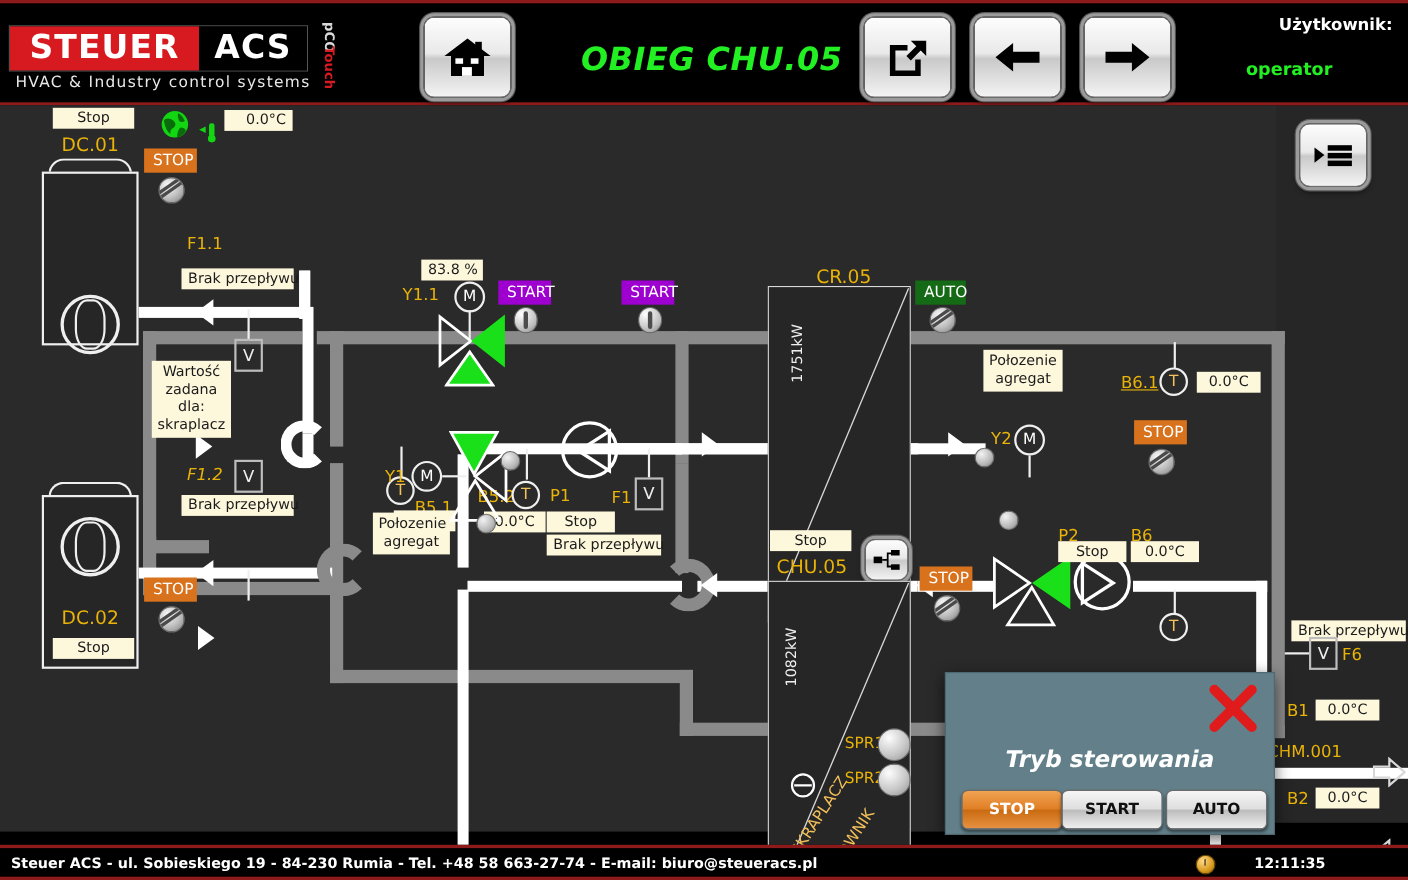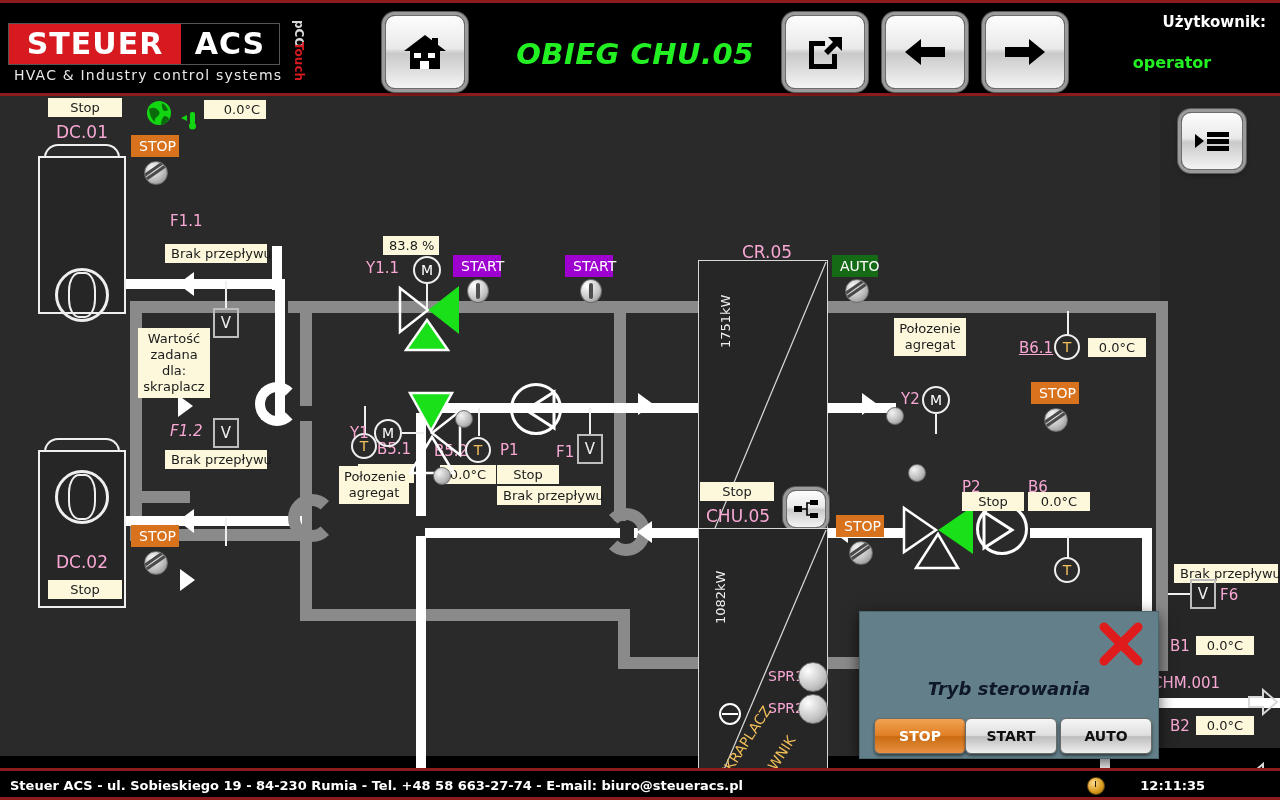--- a/index.html
+++ b/index.html
@@ -19,21 +19,21 @@
   .logo-blk{background:#000;flex:1;display:flex;align-items:center;justify-content:center;}
   .logo-red span,.logo-blk span{color:#fff;font-weight:bold;font-size:30px;letter-spacing:1px;
       font-family:"DejaVu Sans","Liberation Sans",sans-serif;line-height:1;}
   .logo-sub{position:absolute;left:6px;top:44px;color:#e8e8e8;font-size:14px;letter-spacing:1.2px;white-space:nowrap;}
   .logo-pco{position:absolute;left:282px;top:-3px;width:18px;height:70px;}
   .logo-pco span{display:block;writing-mode:vertical-rl;font-size:12px;font-weight:bold;line-height:18px;}
   .pco-g{color:#d9d9d9;}
   .pco-r{color:#d71920;}
 
   .hdr-title{position:absolute;left:470px;top:34px;width:330px;text-align:center;
-     color:#22f022;font-size:29px;font-weight:bold;font-style:italic;letter-spacing:.5px;}
+     color:#22f022;font-size:29px;font-weight:bold;font-style:italic;letter-spacing:.5px;padding-left:12px;}
 
   .btn3d{position:absolute;border-radius:10px;
     background:linear-gradient(180deg,#fdfdfd 0%,#e9e9e9 45%,#c9c9c9 52%,#f4f4f4 100%);
     border:1px solid #6d6d6d;
     box-shadow:0 0 0 3px #9b9b9b,0 0 0 4px #5a5a5a, 0 3px 6px rgba(0,0,0,.8);
     display:flex;align-items:center;justify-content:center;}
   .btn3d svg{display:block;}
 
   .user-lbl{position:absolute;right:14px;top:10px;color:#fff;font-size:15px;font-weight:bold;text-align:right;width:200px;}
   .user-val{position:absolute;right:48px;top:50px;color:#22f022;font-size:16px;font-weight:bold;text-align:center;width:120px;}
@@ -43,21 +43,21 @@
   .panel-dark{position:absolute;background:#2a2a2a;}
 
   
   .pipe{position:absolute;}
   .pw{background:#ffffff;}
   .pg{background:#8a8a8a;}
 
   
   .arw{position:absolute;width:0;height:0;}
 
-  .lbl{position:absolute;color:#f9a8d4;font-size:15px;white-space:nowrap;}
+  .lbl{position:absolute;color:#eab308;font-size:15px;white-space:nowrap;}
   .val{position:absolute;background:#fdf8dc;color:#1b1b1b;font-size:13px;text-align:center;
        padding:2px 6px;box-sizing:border-box;white-space:nowrap;}
   .val-note{position:absolute;background:#fdf8dc;color:#1b1b1b;font-size:13px;text-align:center;
        padding:3px 5px;box-sizing:border-box;line-height:16px;}
 
   .badge{position:absolute;color:#fff;font-size:14px;text-align:center;padding:3px 8px;box-sizing:border-box;white-space:nowrap;}
   .bg-stop{background:#d9721c;}
   .bg-start{background:#9d00cf;}
   .bg-auto{background:#156b15;}
 
@@ -95,21 +95,21 @@
   .chiller-top{position:absolute;border:2px solid #efefef;border-bottom:none;box-sizing:border-box;}
   .fanring{position:absolute;border:3px solid #efefef;border-radius:50%;box-sizing:border-box;}
   .fanblade{position:absolute;border:2px solid #efefef;box-sizing:border-box;}
 
   .pumpc{position:absolute;border:3px solid #ffffff;border-radius:50%;box-sizing:border-box;}
 
   
   .dialog{position:absolute;background:#63808a;border:1px solid #4d6770;box-sizing:border-box;
      box-shadow:0 4px 14px rgba(0,0,0,.65);}
   .dlg-title{position:absolute;left:22px;top:18px;color:#fff;font-size:22px;font-weight:bold;font-style:italic;}
-  .dlg-sub{position:absolute;left:0;top:66px;width:100%;text-align:center;color:#0f172a;font-size:18px;font-style:italic;font-weight:bold;}
+  .dlg-sub{position:absolute;left:0;top:66px;width:100%;text-align:center;color:#ffffff;font-size:21px;font-style:italic;font-weight:bold;}
   .dlg-x{position:absolute;right:14px;top:10px;width:46px;height:44px;}
   .dbtn{position:absolute;top:106px;width:90px;height:34px;border-radius:6px;
      border:1px solid #6a6a6a;display:flex;align-items:center;justify-content:center;
      font-size:14px;font-weight:bold;box-shadow:0 2px 3px rgba(0,0,0,.5);}
   .dbtn-gray{background:linear-gradient(180deg,#f6f6f6,#dedede 48%,#bdbdbd 52%,#efefef);color:#101010;}
   .dbtn-orange{background:linear-gradient(180deg,#f0a352,#e07f26 48%,#c96b12 52%,#e89141);color:#fff;}
 
   
   .footer{position:absolute;left:0;top:768px;width:1280px;height:32px;background:#000;
      border-top:3px solid #8d1b1b;border-bottom:3px solid #8d1b1b;box-sizing:border-box;}
@@ -350,21 +350,21 @@
       </svg>
     </div>
     <div style="position:absolute;left:404px;top:210px;">
       <svg width="46" height="46" viewBox="0 0 46 46">
         <polygon points="2,44 44,44 23,14" fill="#1ae01a" stroke="#ffffff" stroke-width="2.5"></polygon>
       </svg>
     </div>
 
     <div class="stem" style="left:364px;top:310px;height:28px;"></div>
     <div class="tcirc" style="left:351px;top:337px;">T</div>
-    <div class="lbl" style="left:377px;top:344px;">B5.1</div>
+    <div class="lbl" style="left:377px;top:356px;">B5.1</div>
     <div class="val" style="left:358px;top:368px;width:56px;">0.0°C</div>
 
     <div class="stem" style="left:478px;top:312px;height:28px;"></div>
     <div class="lbl" style="left:434px;top:346px;">B5.2</div>
     <div class="tcirc" style="left:465px;top:341px;">T</div>
     <div class="val" style="left:440px;top:369px;width:56px;">0.0°C</div>
 
     <div class="badge bg-start" style="left:453px;top:159px;width:48px;">START</div>
     <div class="switchsm" style="left:467px;top:183px;"></div>
 

